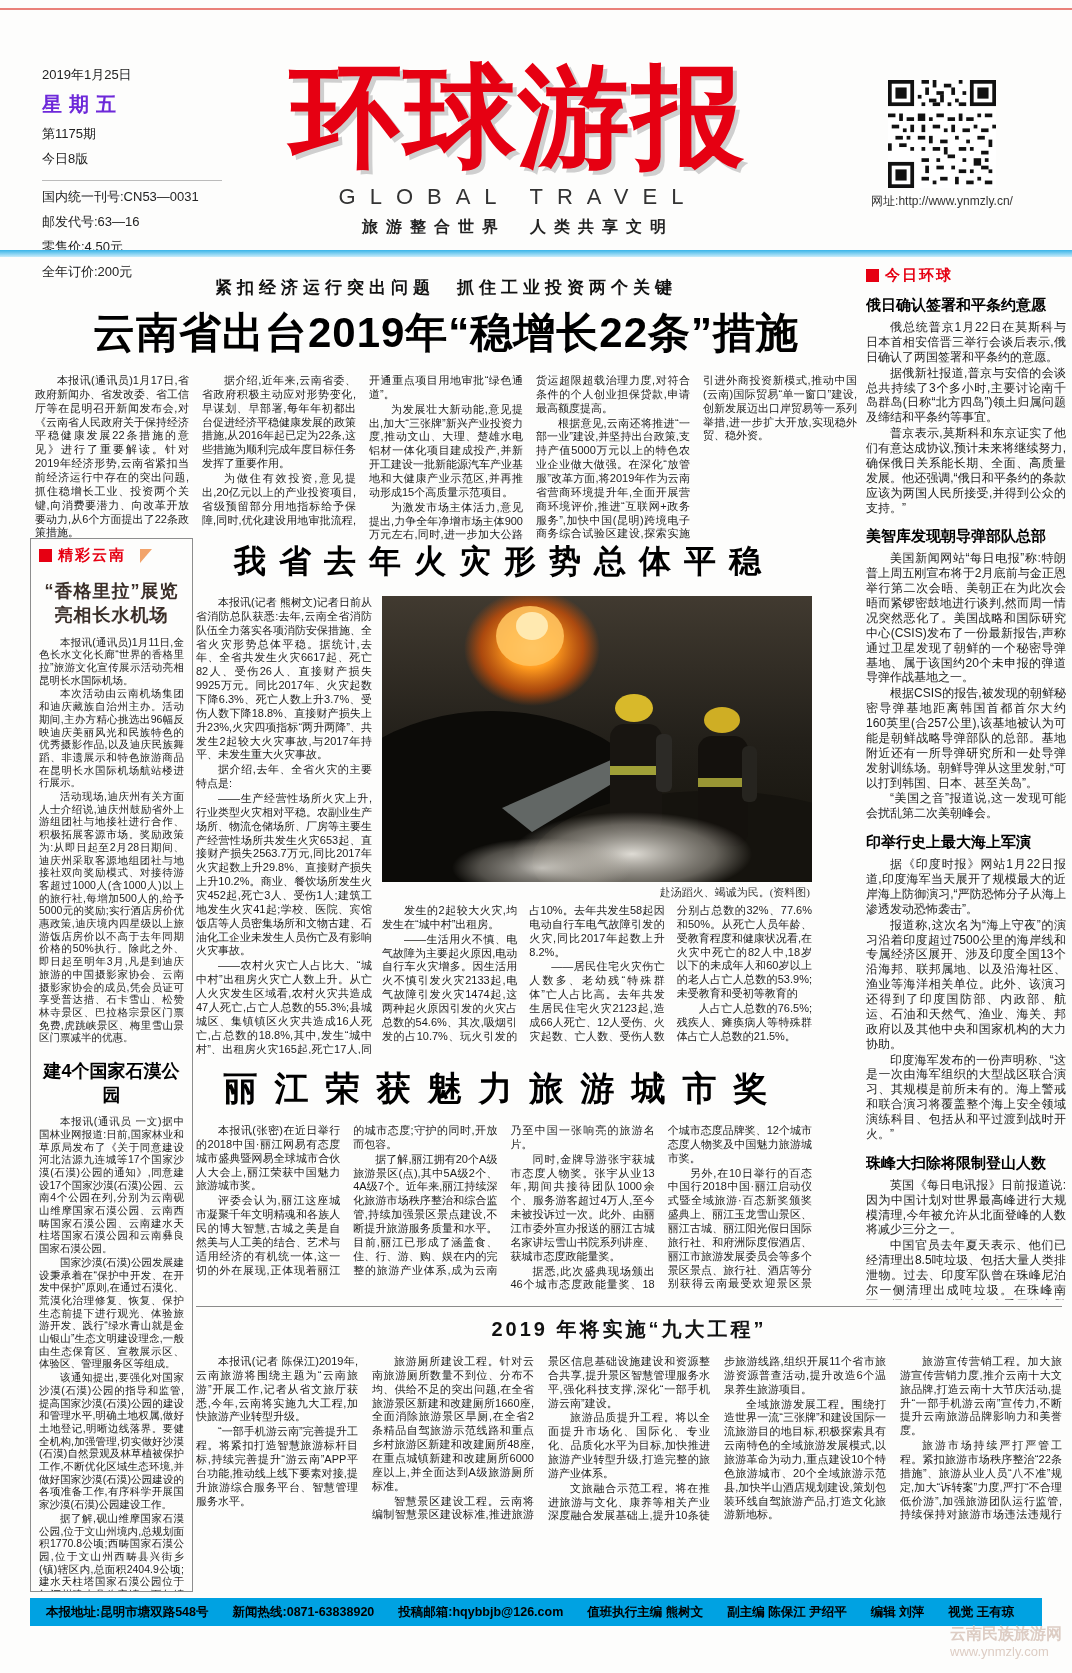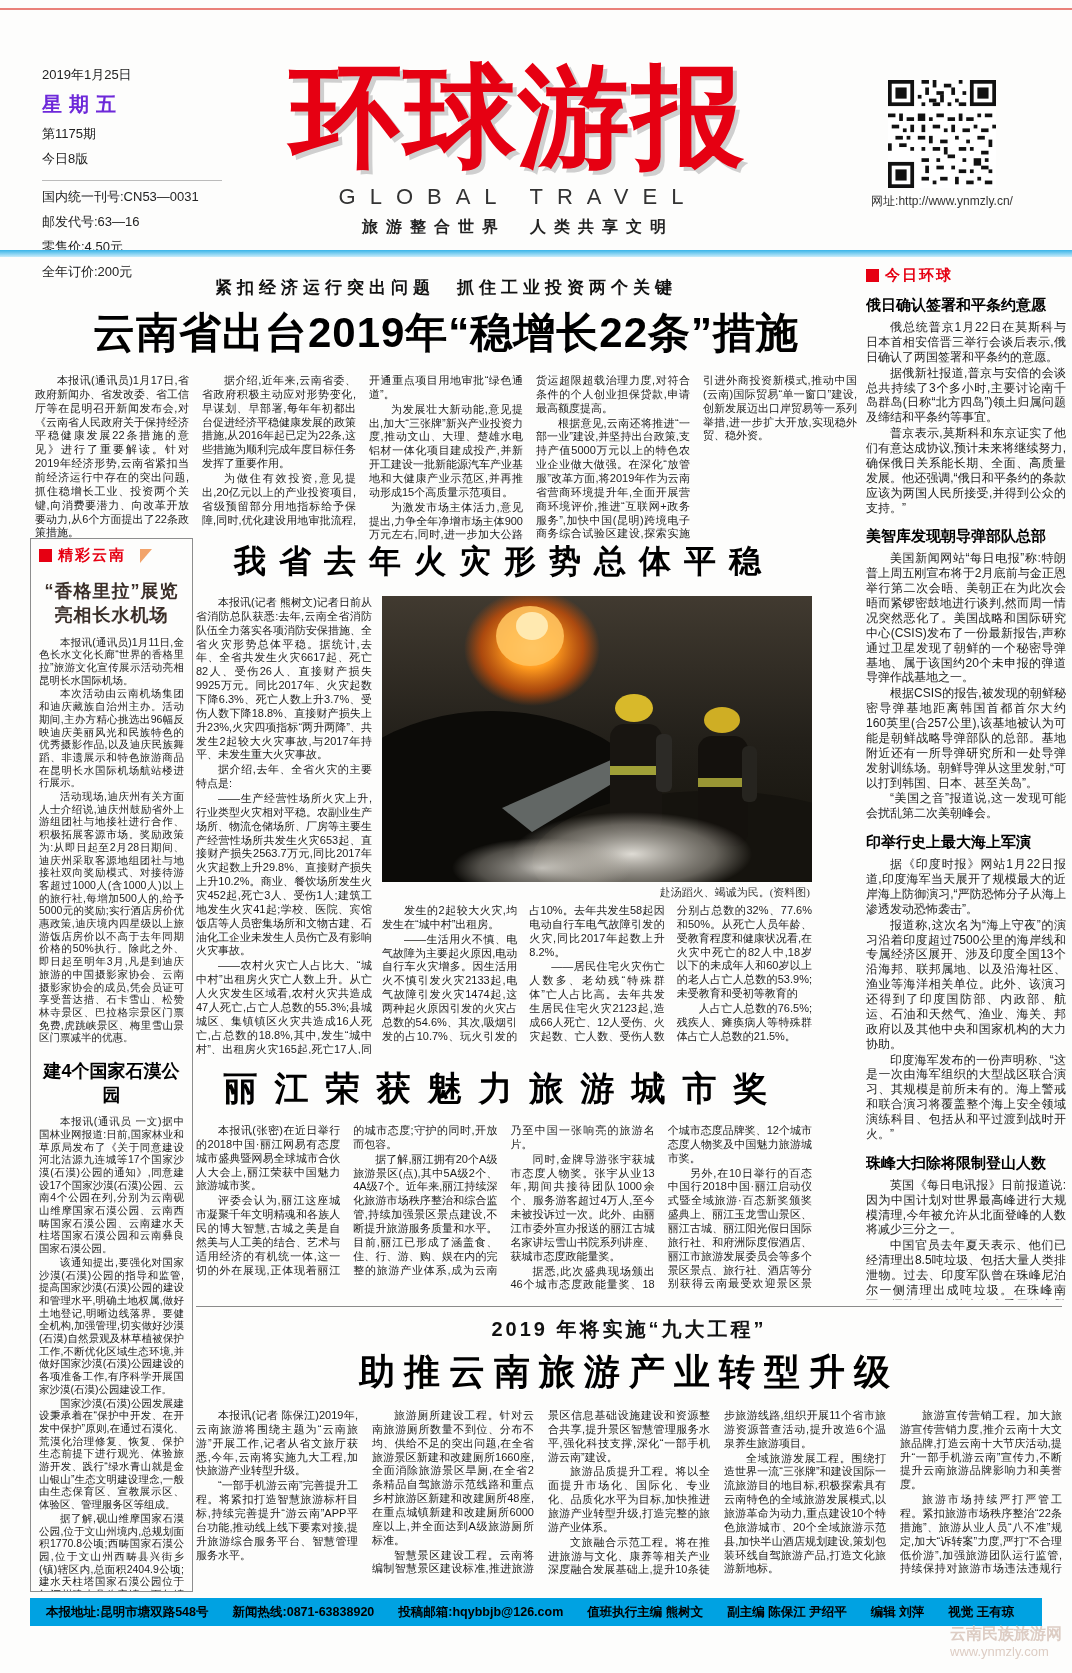--- a/index.html
+++ b/index.html
@@ -261,22 +261,22 @@
       <span>亮相长水机场</span>
     </h3>
     <div class="article-body">
         <p>本报讯(通讯员)1月11日,金色长水文化长廊“世界的香格里拉”旅游文化宣传展示活动亮相昆明长水国际机场。</p>
         <p>本次活动由云南机场集团和迪庆藏族自治州主办。活动期间,主办方精心挑选出96幅反映迪庆美丽风光和民族特色的优秀摄影作品,以及迪庆民族舞蹈、非遗展示和特色旅游商品在昆明长水国际机场航站楼进行展示。</p>
         <p>活动现场,迪庆州有关方面人士介绍说,迪庆州鼓励省外上游组团社与地接社进行合作、积极拓展客源市场。奖励政策为:从即日起至2月28日期间、迪庆州采取客源地组团社与地接社双向奖励模式、对接待游客超过1000人(含1000人)以上的旅行社,每增加500人的,给予5000元的奖励;实行酒店房价优惠政策,迪庆境内四星级以上旅游饭店房价以不高于去年同期价格的50%执行。除此之外、即日起至明年3月,凡是到迪庆旅游的中国摄影家协会、云南摄影家协会的成员,凭会员证可享受普达措、石卡雪山、松赞林寺景区、巴拉格宗景区门票免费,虎跳峡景区、梅里雪山景区门票减半的优惠。</p>
       </div>
     <h3 class="sb-title2">建4个国家石漠公园</h3>
     <div class="article-body">
         <p>本报讯(通讯员 一文)据中国林业网报道:日前,国家林业和草原局发布了《关于同意建设河北沽源九连城等17个国家沙漠(石漠)公园的通知》,同意建设17个国家沙漠(石漠)公园、云南4个公园在列,分别为云南砚山维摩国家石漠公园、云南西畴国家石漠公园、云南建水天柱塔国家石漠公园和云南彝良国家石漠公园。</p>
+        <p>国家沙漠(石漠)公园发展建设秉承着在“保护中开发、在开发中保护”原则,在通过石漠化、荒漠化治理修复、恢复、保护生态前提下进行观光、体验旅游开发、践行“绿水青山就是金山银山”生态文明建设理念,一般由生态保育区、宣教展示区、体验区、管理服务区等组成。</p>
         <p>该通知提出,要强化对国家沙漠(石漠)公园的指导和监管,提高国家沙漠(石漠)公园的建设和管理水平,明确土地权属,做好土地登记,明晰边线落界。要健全机构,加强管理,切实做好沙漠(石漠)自然景观及林草植被保护工作,不断优化区域生态环境,并做好国家沙漠(石漠)公园建设的各项准备工作,有序科学开展国家沙漠(石漠)公园建设工作。</p>
-        <p>国家沙漠(石漠)公园发展建设秉承着在“保护中开发、在开发中保护”原则,在通过石漠化、荒漠化治理修复、恢复、保护生态前提下进行观光、体验旅游开发、践行“绿水青山就是金山银山”生态文明建设理念,一般由生态保育区、宣教展示区、体验区、管理服务区等组成。</p>
         <p>据了解,砚山维摩国家石漠公园,位于文山州境内,总规划面积1770.8公顷;西畴国家石漠公园,位于文山州西畴县兴街乡(镇)辖区内,总面积2404.9公顷;建水天柱塔国家石漠公园位于红河州建水县临安镇、面甸镇辖区内,总面积5235.39公顷;彝良国家石漠公园位于昭通市彝良县辖区内,总面积1485.06公顷。</p>
       </div>
   </aside>
 
   <section class="fire">
     <h2 class="fire-headline">我省去年火灾形势总体平稳</h2>
     <div class="fire-flex">
       <div class="article-body fire-col1">
           <p>本报讯(记者 熊树文)记者日前从省消防总队获悉:去年,云南全省消防队伍全力落实各项消防安保措施、全省火灾形势总体平稳。据统计,去年、全省共发生火灾6617起、死亡82人、受伤26人、直接财产损失9925万元。同比2017年、火灾起数下降6.3%、死亡人数上升3.7%、受伤人数下降18.8%、直接财产损失上升23%,火灾四项指标“两升两降”、共发生2起较大火灾事故,与2017年持平、未发生重大火灾事故。</p>
           <p>据介绍,去年、全省火灾的主要特点是:</p>
@@ -347,21 +347,20 @@
         <p>同时,金牌导游张宇获城市态度人物奖。张宇从业13年,期间共接待团队1000余个、服务游客超过4万人,至今未被投诉过一次。此外、由丽江市委外宣办报送的丽江古城名家讲坛雪山书院系列讲座、获城市态度政能量奖。</p>
         <p>据悉,此次盛典现场颁出46个城市态度政能量奖、18个城市态度品牌奖、12个城市态度人物奖及中国魅力旅游城市奖。</p>
         <p>另外,在10日举行的百态中国行2018中国·丽江启动仪式暨全域旅游·百态新奖颁奖盛典上、丽江玉龙雪山景区、丽江古城、丽江阳光假日国际旅行社、和府洲际度假酒店、丽江市旅游发展委员会等多个景区景点、旅行社、酒店等分别获得云南最受欢迎景区景点、云南最佳酒店、云南发展贡献奖等奖项。</p>
       </div>
   </section>
 
   <div class="bottom-rule"></div>
 
   <section class="nine">
     <div class="nine-kicker">2019 年将实施“九大工程”</div>
-    <h2 class="nine-headline">助推云南旅游产业转型升级</h2>
     <div class="article-body cols nine-body">
         <p>本报讯(记者 陈保江)2019年,云南旅游将围绕主题为“云南旅游”开展工作,记者从省文旅厅获悉,今年,云南将实施九大工程,加快旅游产业转型升级。</p>
         <p>“一部手机游云南”完善提升工程。将紧扣打造智慧旅游标杆目标,持续完善提升“游云南”APP平台功能,推动线上线下要素对接,提升旅游综合服务平台、智慧管理服务水平。</p>
         <p>旅游厕所建设工程。针对云南旅游厕所数量不到位、分布不均、供给不足的突出问题,在全省旅游景区新建和改建厕所1660座,全面消除旅游景区旱厕,在全省2条精品自驾旅游示范线路和重点乡村旅游区新建和改建厕所48座,在重点城镇新建和改建厕所6000座以上,并全面达到A级旅游厕所标准。</p>
         <p>智慧景区建设工程。云南将编制智慧景区建设标准,推进旅游景区信息基础设施建设和资源整合共享,提升景区智慧管理服务水平,强化科技支撑,深化“一部手机游云南”建设。</p>
         <p>旅游品质提升工程。将以全面提升市场化、国际化、专业化、品质化水平为目标,加快推进旅游产业转型升级,打造完整的旅游产业体系。</p>
         <p>文旅融合示范工程。将在推进旅游与文化、康养等相关产业深度融合发展基础上,提升10条徒步旅游线路,组织开展11个省市旅游资源普查活动,提升改造6个温泉养生旅游项目。</p>
         <p>全域旅游发展工程。围绕打造世界一流“三张牌”和建设国际一流旅游目的地目标,积极探索具有云南特色的全域旅游发展模式,以旅游革命为动力,重点建设10个特色旅游城市、20个全域旅游示范县,加快半山酒店规划建设,策划包装环线自驾旅游产品,打造文化旅游新地标。</p>
         <p>旅游宣传营销工程。加大旅游宣传营销力度,推介云南十大文旅品牌,打造云南十大节庆活动,提升“一部手机游云南”宣传力,不断提升云南旅游品牌影响力和美誉度。</p>
         <p>旅游市场持续严打严管工程。紧扣旅游市场秩序整治“22条措施”、旅游从业人员“八不准”规定,加大“诉转案”力度,严打“不合理低价游”,加强旅游团队运行监管,持续保持对旅游市场违法违规行为的高压严打态势,不断提升旅游服务质量,进一步推进旅游革命。</p>

